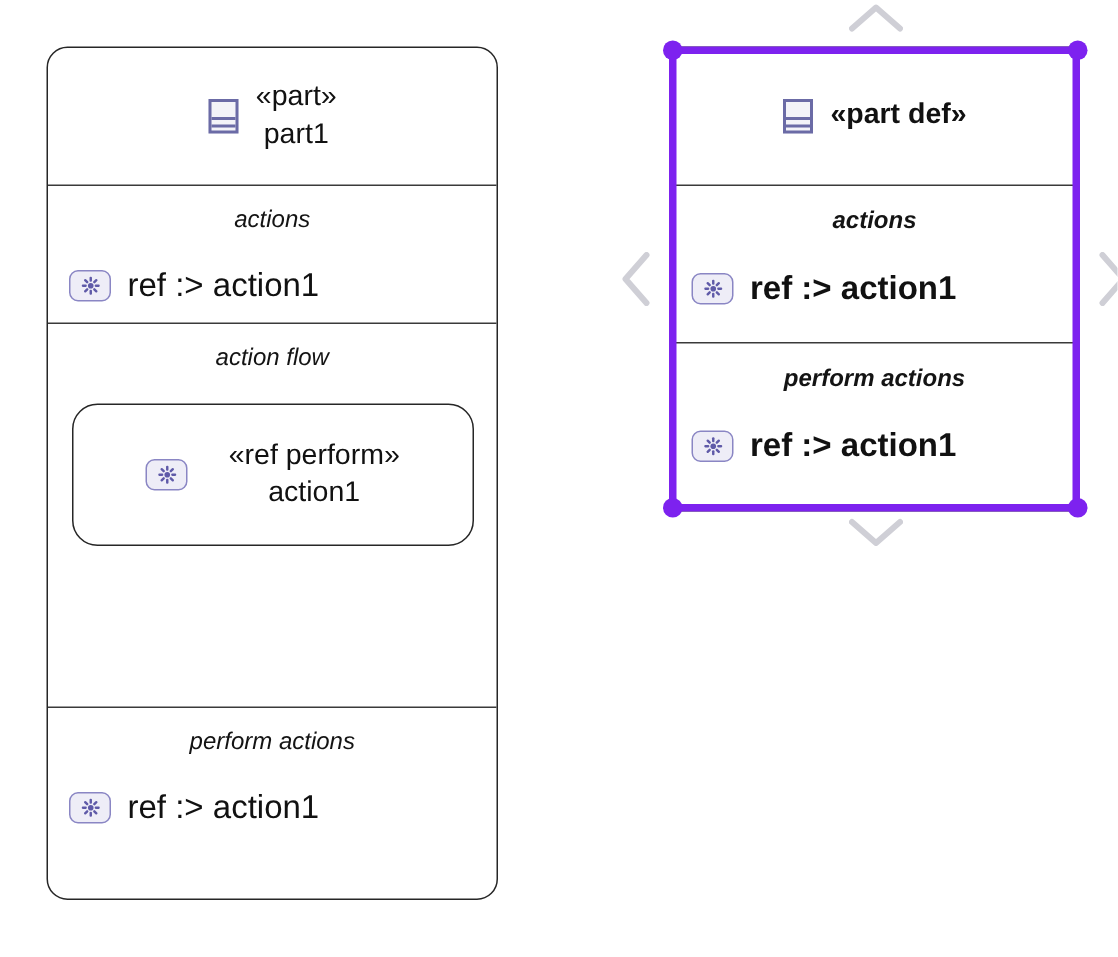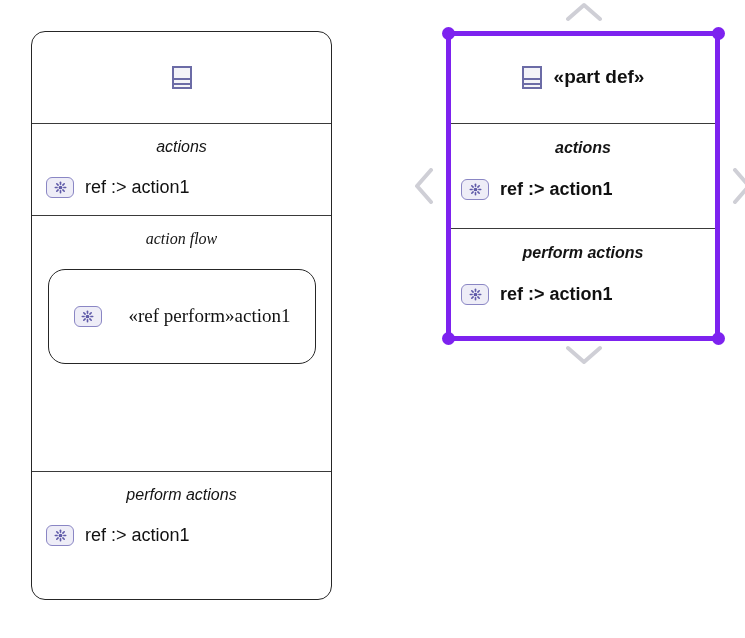--- a/index.html
+++ b/index.html
@@ -89,21 +89,21 @@
   }
 
   
   .feat-row {
     display: flex;
     align-items: center;
     gap: 11px;
     padding-left: 14px;
   }
   .feat-text {
-    font-size: 18px;
+    font-size: 22px;
     color: #111111;
     white-space: nowrap;
   }
 
   
   .icon-part {
     width: 20px;
     height: 23px;
     flex: 0 0 auto;
     position: relative;
@@ -147,20 +147,21 @@
     border-radius: 17px;
     background: #ffffff;
     display: flex;
     align-items: center;
     justify-content: center;
     gap: 15px;
     box-sizing: border-box;
   }
   .nested-text {
     display: flex;
+    flex-direction: column;
     align-items: center;
     line-height: 1.28;
     margin-left: 12px;
   }
 
   
   .sel-line {
     position: absolute;
     background: #7d22ef;
   }
@@ -179,20 +180,24 @@
 </style>
 </head>
 <body>
 
 <div id="canvas">
 
   <div class="node node-unselected">
 
     <div class="compartment hdr" style="height:91px;">
       <span class="icon-part"></span>
+      <span class="hdr-text">
+        <span class="stereo">«part»</span>
+        <span class="elemname">part1</span>
+      </span>
     </div>
 
     <div class="compartment" style="height:92px;">
       <div class="comp-label" style="margin-top:14px;">actions</div>
       <div class="feat-row" style="margin-top:21px;">
         <span class="icon-action">
           <svg width="13" height="13" viewBox="0 0 16 16" aria-hidden="true">
             <g fill="#5f5aa8">
               <circle cx="8" cy="8" r="2.3"></circle>
               <rect x="7" y="0.6" width="2" height="4.2" rx="0.9"></rect>
@@ -203,21 +208,21 @@
               <rect x="7" y="11.2" width="2" height="4.2" rx="0.9" transform="rotate(45 8 8)"></rect>
               <rect x="0.6" y="7" width="4.2" height="2" rx="0.9" transform="rotate(45 8 8)"></rect>
               <rect x="11.2" y="7" width="4.2" height="2" rx="0.9" transform="rotate(45 8 8)"></rect>
             </g>
           </svg>
         </span>
         <span class="feat-text">ref :&gt; action1</span>
       </div>
     </div>
 
-    <div class="compartment" style="height:256px;font-family:Liberation Serif, serif;">
+    <div class="compartment" style="height:256px;">
       <div class="comp-label" style="margin-top:14px;">action flow</div>
 
       <div class="nested-box">
         <span class="icon-action">
           <svg width="13" height="13" viewBox="0 0 16 16" aria-hidden="true">
             <g fill="#5f5aa8">
               <circle cx="8" cy="8" r="2.3"></circle>
               <rect x="7" y="0.6" width="2" height="4.2" rx="0.9"></rect>
               <rect x="7" y="11.2" width="2" height="4.2" rx="0.9"></rect>
               <rect x="0.6" y="7" width="4.2" height="2" rx="0.9"></rect>

